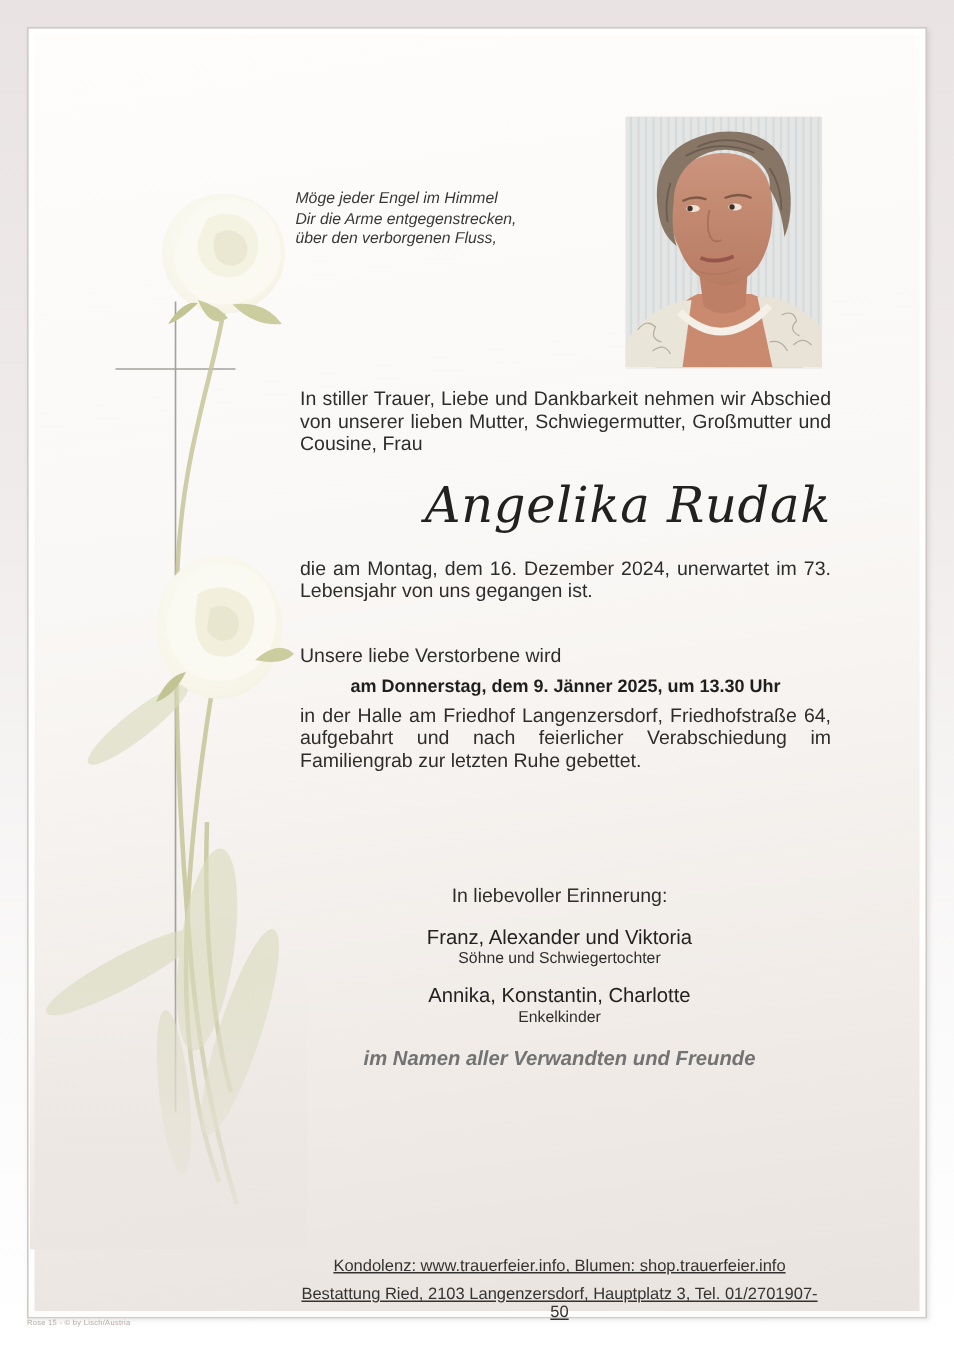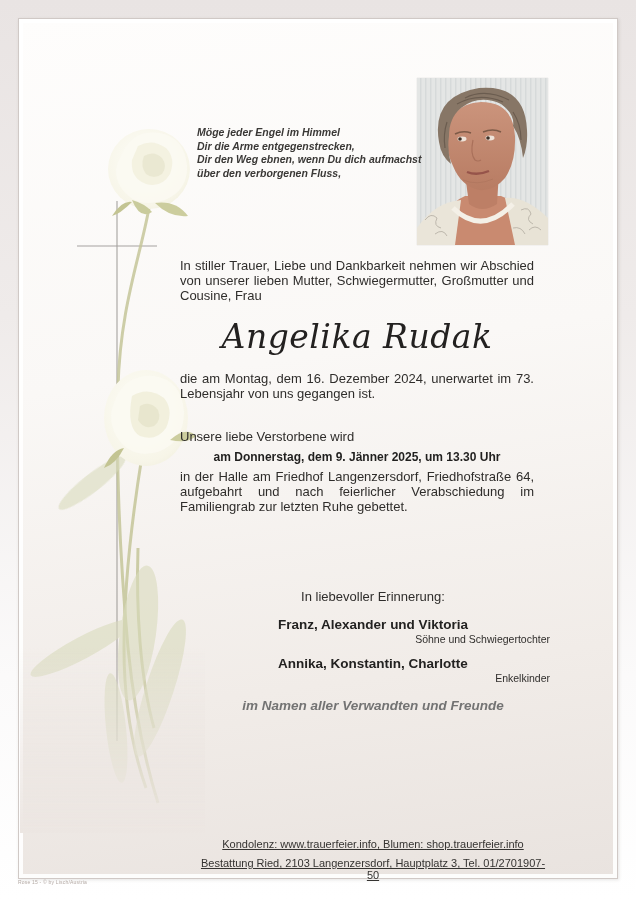--- a/index.html
+++ b/index.html
@@ -15,37 +15,37 @@
     border:1px solid #d0c9c6;
     box-shadow:inset 0 0 0 4px rgba(255,255,255,0.9), 1px 1px 3px rgba(90,80,75,0.15);
   }
   .rose-art{position:absolute;left:20px;top:88px;width:185px;height:745px;}
   .photo{
     position:absolute;left:417px;top:78px;width:131px;height:167px;
     box-shadow:0 0 1px rgba(0,0,0,0.2);
   }
   .poem{
     position:absolute;left:197px;top:126px;width:230px;
-    font-style:italic;font-weight:700;font-size:10.5px;line-height:13.6px;color:#3a3836;
+    font-style:italic;font-weight:400;font-size:10.5px;line-height:13.6px;color:#3a3836;
   }
-  .main-col{position:absolute;left:180px;top:258px;width:354px;}
+  .main-col{position:absolute;left:200px;top:258px;width:354px;}
   .para{font-size:13px;line-height:15px;text-align:justify;text-align-last:left;}
   .name{
     font-family:"DejaVu Serif","Liberation Serif",serif;font-style:italic;
-    font-size:33px;line-height:38px;text-align:center;color:#232120;
+    font-size:33px;line-height:38px;text-align:right;color:#232120;
     margin-top:15px;letter-spacing:0.5px;
   }
   .death-info{margin-top:15px;}
   .funeral-intro{margin-top:28px;font-size:13px;line-height:15px;}
   .funeral-date{margin-top:6px;font-size:12px;font-weight:bold;text-align:center;color:#201f1e;}
   .funeral-details{margin-top:5px;}
   .remembrance{position:absolute;left:196px;top:589px;width:354px;text-align:center;}
   .rem-heading{font-size:13px;}
-  .rem-names{font-size:13.5px;font-weight:bold;color:#232221;margin-top:13px;}
-  .rem-relation{font-size:10.5px;line-height:12px;margin-top:1px;text-align:right;}
+  .rem-names{font-size:13.5px;font-weight:normal;color:#232221;margin-top:13px;}
+  .rem-relation{font-size:10.5px;line-height:12px;margin-top:1px;}
   .rem-names.second{margin-top:11px;}
   .rem-closing{font-size:13.5px;font-weight:bold;color:#737373;margin-top:14px;font-style:italic;}
   .footer{position:absolute;left:196px;top:838px;width:354px;text-align:center;font-size:11px;color:#353331;text-decoration:underline;}
   .footer .line2{margin-top:7px;}
   .credit{
     position:absolute;left:18px;top:879px;font-size:5px;color:#b4aaa5;letter-spacing:0.2px;
   }
 </style>
 </head>
 <body>
@@ -155,21 +155,20 @@
     <circle cx="71" cy="60" r="1.8" fill="#3d2f26"></circle>
     <path d="M56,62 Q53,76 58,82 Q61,84 64,82" stroke="#a9705a" stroke-width="1.2" fill="none"></path>
     <path d="M50,94 Q60,98 72,93" stroke="#96544a" stroke-width="2.4" fill="none"></path>
     <path d="M46,102 Q60,108 76,101" stroke="#a96f58" stroke-width="0.8" fill="none" opacity="0.6"></path>
   </g>
 </svg>
 
 <div class="poem">
   <div>Möge jeder Engel im Himmel</div>
   <div>Dir die Arme entgegenstrecken,</div>
-  <div>Dir den Weg ebnen, wenn Du dich aufmachst</div>
   <div>über den verborgenen Fluss,</div>
 </div>
 
 <div class="main-col">
   <div class="para">In stiller Trauer, Liebe und Dankbarkeit nehmen wir Abschied von unserer lieben Mutter, Schwiegermutter, Großmutter und Cousine, Frau</div>
   <div class="name">Angelika Rudak</div>
   <div class="para death-info">die am Montag, dem 16. Dezember 2024, unerwartet im 73. Lebensjahr von uns gegangen ist.</div>
   <div class="funeral-intro">Unsere liebe Verstorbene wird</div>
   <div class="funeral-date">am Donnerstag, dem 9. Jänner 2025, um 13.30 Uhr</div>
   <div class="para funeral-details">in der Halle am Friedhof Langenzersdorf, Friedhofstraße 64, aufgebahrt und nach feierlicher Verabschiedung im Familiengrab zur letzten Ruhe gebettet.</div>

